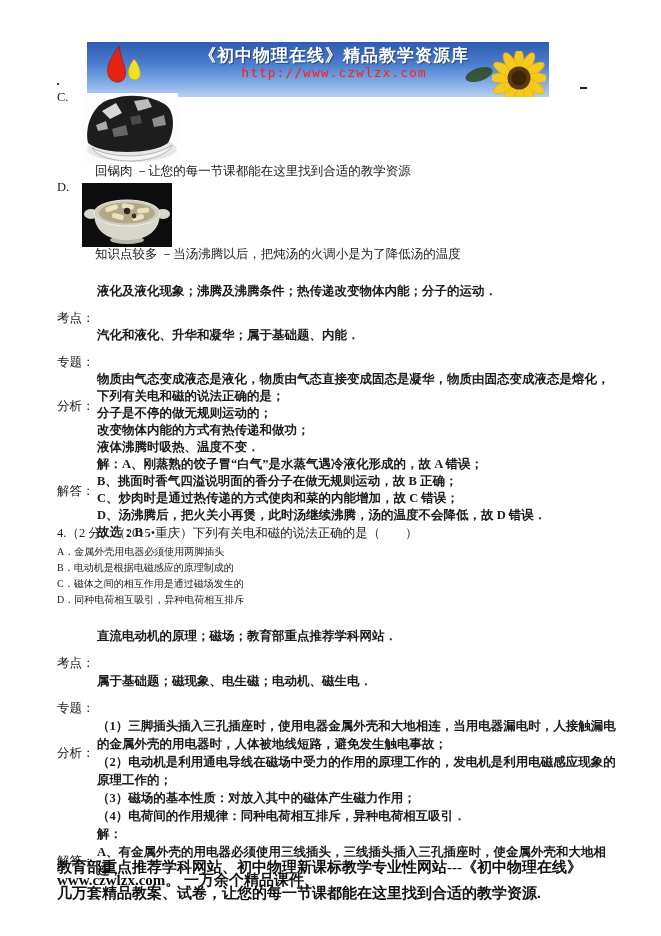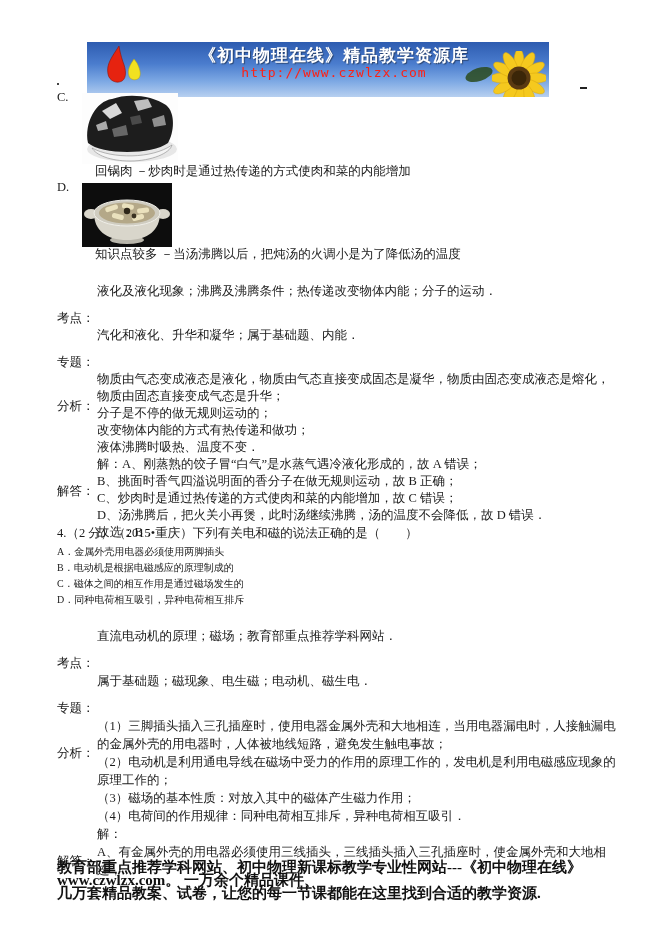--- a/index.html
+++ b/index.html
@@ -31,21 +31,21 @@
     left:378px;top:26px;width:28px;height:13px;border-radius:50%;
     background:#2a4a1c;transform:rotate(-18deg);opacity:.85;
   }
   .banner-flower{right:3px;top:9px;}
   .opt-label{font-size:12.5px;}
   .caption{font-size:12.5px;white-space:nowrap;}
 
   .review{width:566px;}
   .review-row{display:flex;align-items:flex-start;}
   .review-label{width:40px;flex-shrink:0;margin-top:27px;}
-  .review-content{flex:1;white-space:pre-line;}
+  .review-content{flex:1;white-space:pre-line;font-weight:bold;}
   .lh17 .review-row, .lh17{line-height:17px;font-size:12.5px;}
   .lh18 .review-row, .lh18{line-height:18px;font-size:12.5px;}
 
   .stem{font-size:12.5px;white-space:pre;}
   .options-block{font-size:10px;line-height:16px;white-space:pre-line;}
 
   .footer{
     width:556px;font-size:15px;line-height:13px;font-weight:bold;
     color:#111;white-space:pre-line;
   }
@@ -100,21 +100,21 @@
   <path d="M6,50 C2,30 14,8 30,6 C45,0 70,2 84,12 C94,20 92,40 86,50 C70,62 20,62 6,50 Z" fill="#1d1d1d"></path>
   <path d="M20,18 L34,10 L40,20 L28,26 Z" fill="#d8d8d8"></path>
   <path d="M52,8 L66,6 L70,14 L56,18 Z" fill="#bdbdbd"></path>
   <path d="M70,26 L82,22 L84,32 L72,34 Z" fill="#8f8f8f"></path>
   <path d="M30,36 L44,32 L46,42 L32,44 Z" fill="#676767"></path>
   <path d="M14,32 L24,28 L26,36 L16,38 Z" fill="#ababab"></path>
   <path d="M48,24 L58,22 L60,30 L50,32 Z" fill="#4a4a4a"></path>
   <path d="M10,55 C30,66 70,66 90,52 C88,60 70,68 48,68 C28,68 14,62 10,55 Z" fill="#f4f4f4" stroke="#8a8a8a" stroke-width="0.6"></path>
 </svg>
 
-<div class="abs caption" style="left:95px;top:163px;">回锅肉 －炒肉时是通过热传递的方式使肉和菜的内能增加</div>
+<div class="abs caption" style="left:95px;top:163px;">回锅肉 －让您的每一节课都能在这里找到合适的教学资源</div>
 
 <div class="abs opt-label" style="left:57px;top:180px;">D.</div>
 
 <svg class="abs photo" style="left:82px;top:183px;" width="90" height="64" viewBox="0 0 90 64">
   <rect width="90" height="64" fill="#0d0d0d"></rect>
   <ellipse cx="45" cy="57" rx="17" ry="4" fill="#b9b6ab"></ellipse>
   <ellipse cx="9" cy="31" rx="7" ry="5" fill="#d9d6cb"></ellipse>
   <ellipse cx="81" cy="31" rx="7" ry="5" fill="#d9d6cb"></ellipse>
   <path d="M12,30 C12,47 24,57 45,57 C66,57 78,47 78,30 Z" fill="#d9d6cb"></path>
   <ellipse cx="45" cy="30" rx="33" ry="13" fill="#cfccc0" stroke="#efeee8" stroke-width="1"></ellipse>
@@ -137,21 +137,21 @@
     <div class="review-label">考点：</div>
     <div class="review-content">液化及液化现象；沸腾及沸腾条件；热传递改变物体内能；分子的运动．</div>
   </div>
   <div class="review-row">
     <div class="review-label">专题：</div>
     <div class="review-content">汽化和液化、升华和凝华；属于基础题、内能．</div>
   </div>
   <div class="review-row">
     <div class="review-label">分析：</div>
     <div class="review-content">物质由气态变成液态是液化，物质由气态直接变成固态是凝华，物质由固态变成液态是熔化，
-物质由固态直接变成气态是升华；
+下列有关电和磁的说法正确的是；
 分子是不停的做无规则运动的；
 改变物体内能的方式有热传递和做功；
 液体沸腾时吸热、温度不变．</div>
   </div>
   <div class="review-row">
     <div class="review-label">解答：</div>
     <div class="review-content">解：A、刚蒸熟的饺子冒“白气”是水蒸气遇冷液化形成的，故 A 错误；
 B、挑面时香气四溢说明面的香分子在做无规则运动，故 B 正确；
 C、炒肉时是通过热传递的方式使肉和菜的内能增加，故 C 错误；
 D、汤沸腾后，把火关小再煲，此时汤继续沸腾，汤的温度不会降低，故 D 错误．

